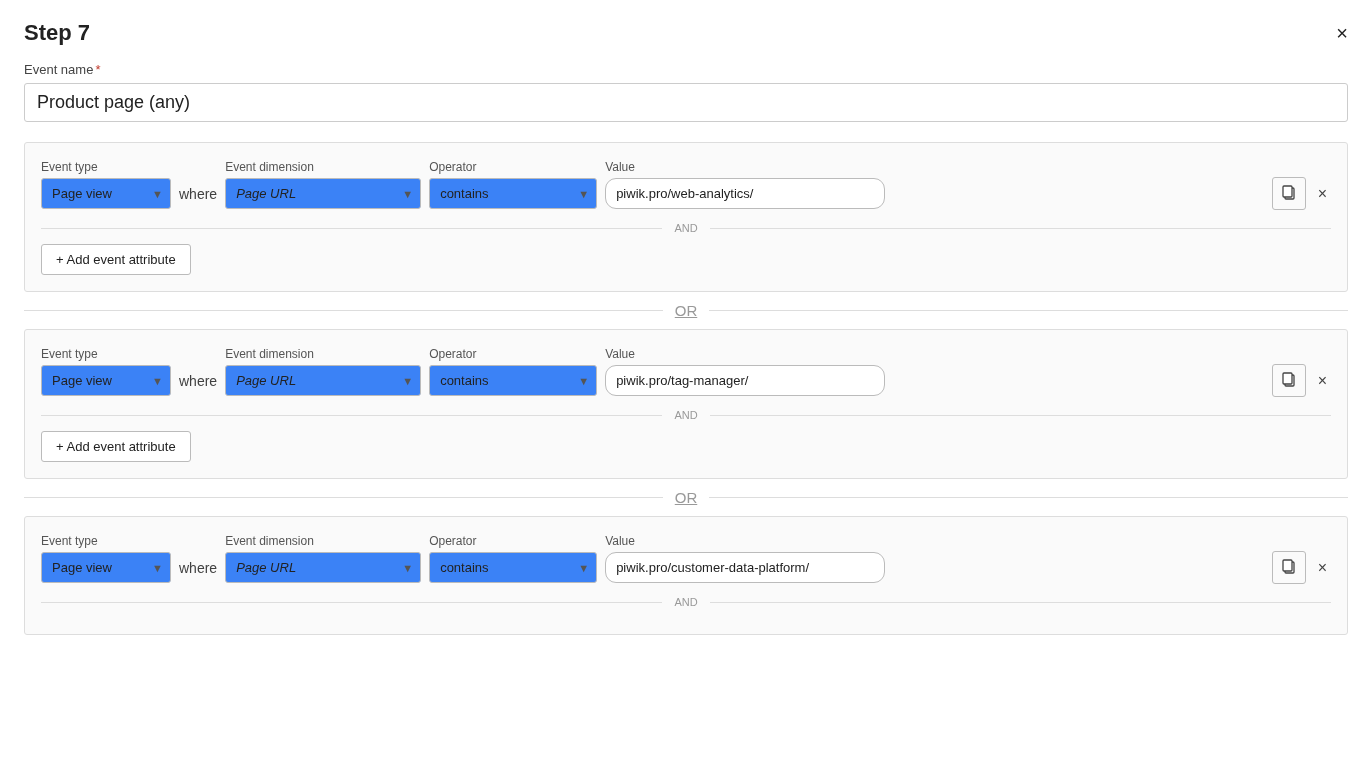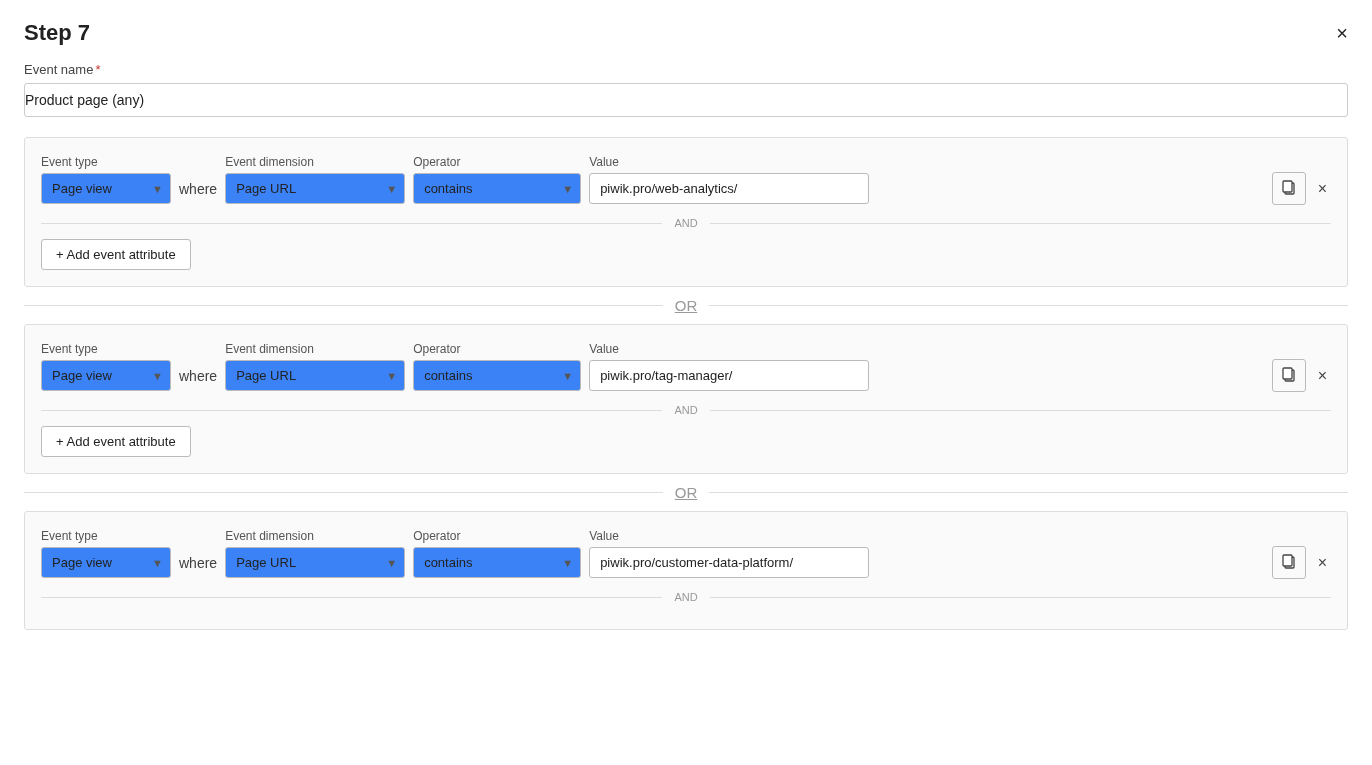--- a/index.html
+++ b/index.html
@@ -36,22 +36,22 @@
     }
     .required-star {
       color: #c0392b;
       margin-left: 2px;
     }
 
     .step-name-input {
       width: 100%;
       border: 1px solid #ccc;
       border-radius: 3px;
-      padding: 8px 0;
-      font-size: 14px;
+      padding: 8px 12px;
+      font-size: 18px;
       color: #222;
       outline: none;
       margin-bottom: 20px;
     }
 
     .condition-block {
       border: 1px solid #ddd;
       border-radius: 3px;
       padding: 16px 16px 16px 16px;
       background: #fafafa;
@@ -105,26 +105,26 @@
 
     .where-label {
       font-size: 14px;
       font-weight: 400;
       color: #404040;
       padding-top: 18px;
       white-space: nowrap;
     }
 
     .event-type-select { width: 130px; }
-    .event-dimension-select { width: 180px; }
+    .event-dimension-select { width: 196px; font-style: italic; }
     .operator-select { width: 168px; }
 
     .value-input {
       border: 1px solid #bbb;
-      border-radius: 3px;
+      border-radius: 11px;
       padding: 7px 10px;
       font-size: 13px;
       color: #222;
       outline: none;
       width: 280px;
     }
 
     .copy-btn {
       background: none;
       border: 1px solid #bbb;

